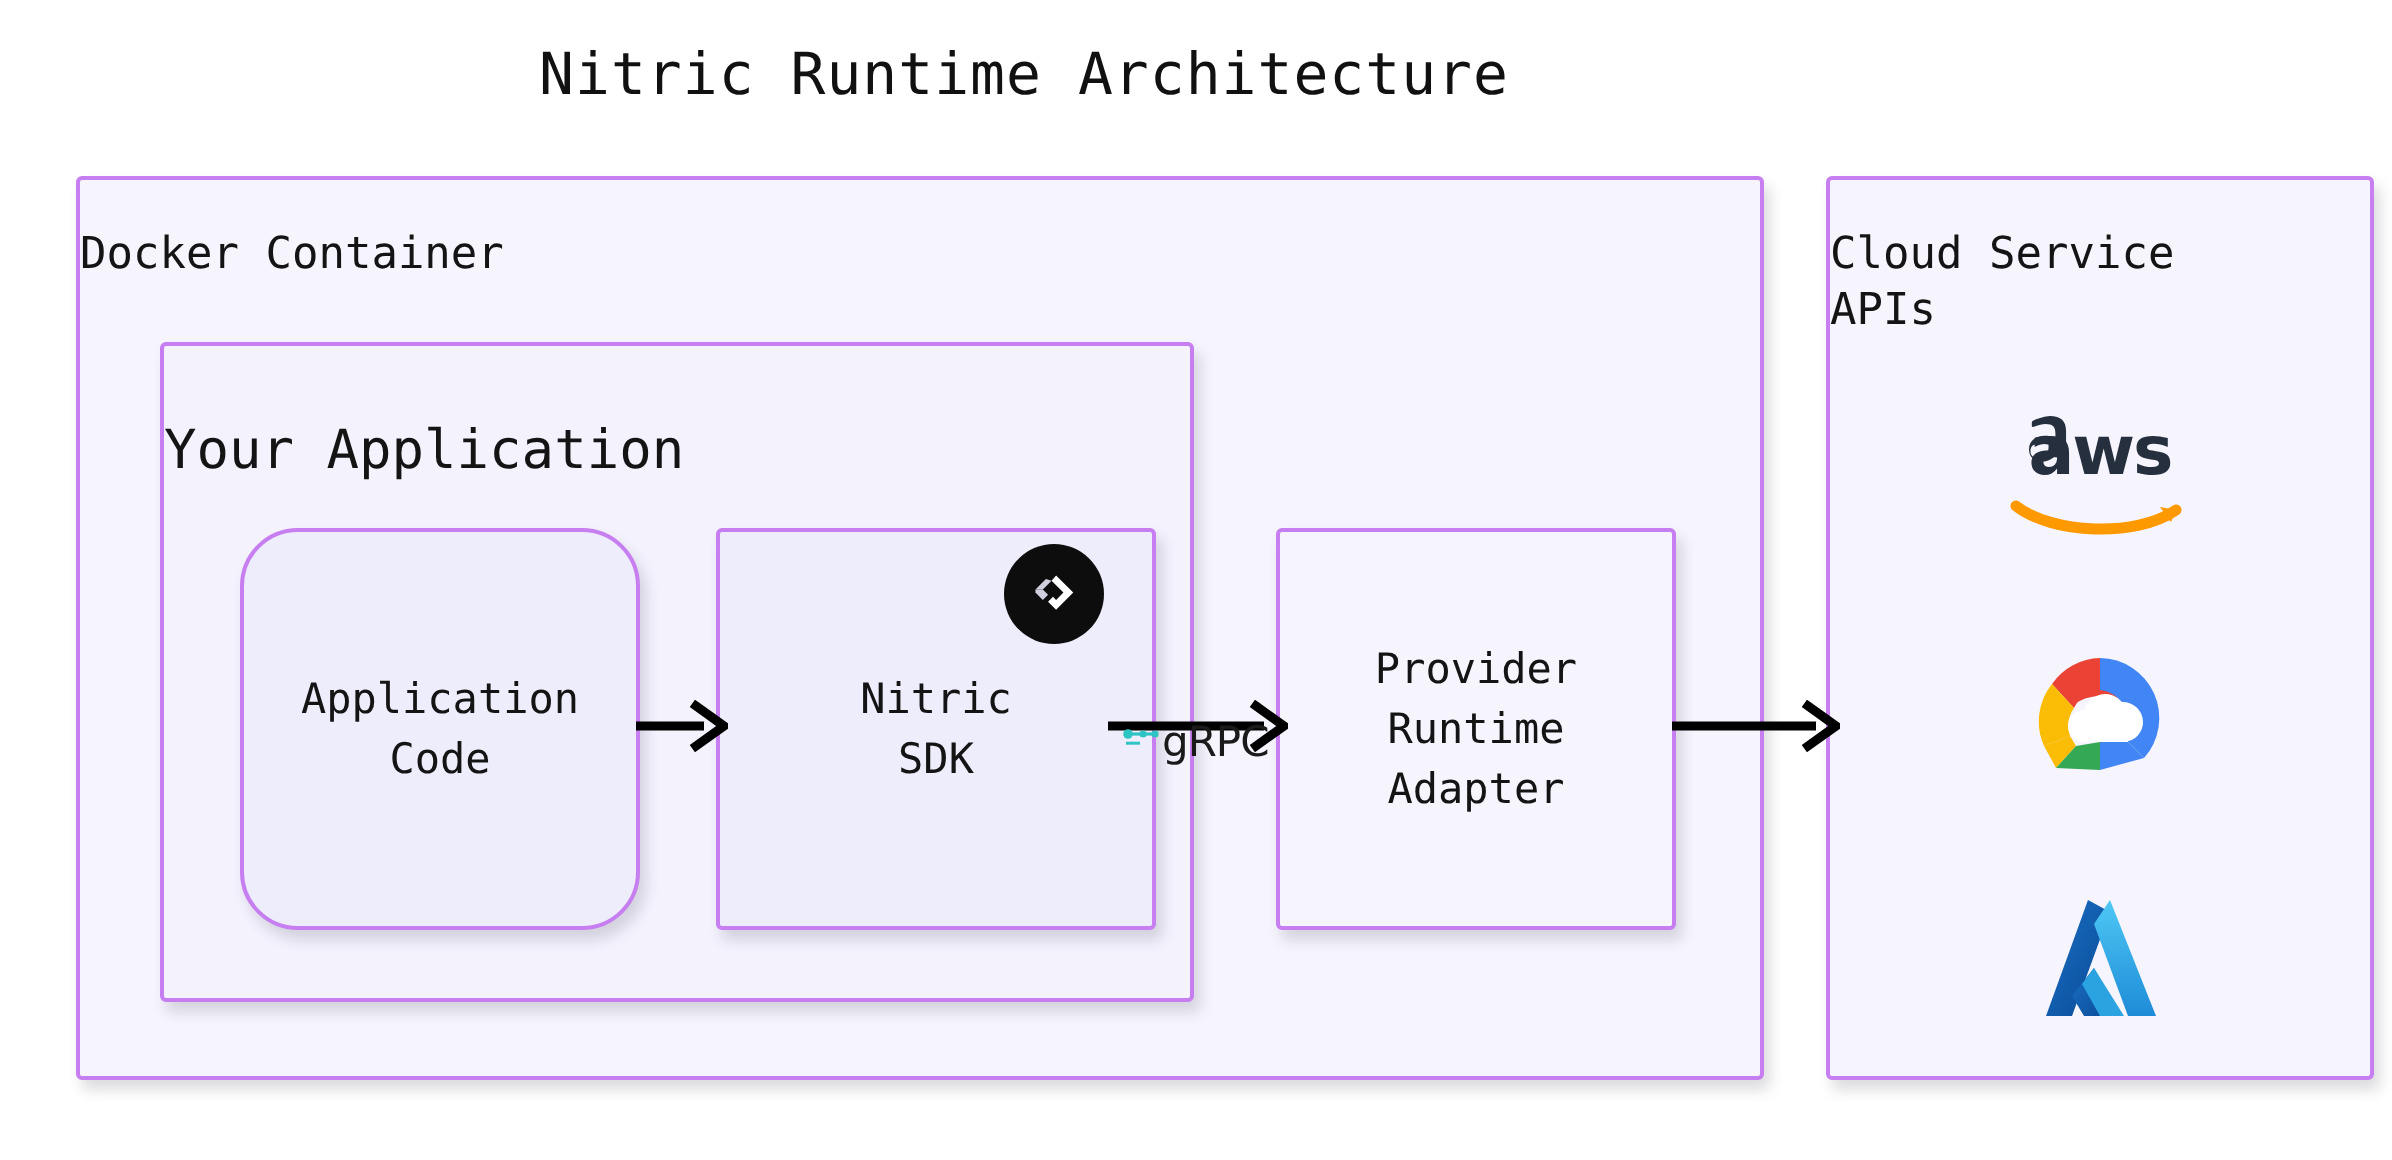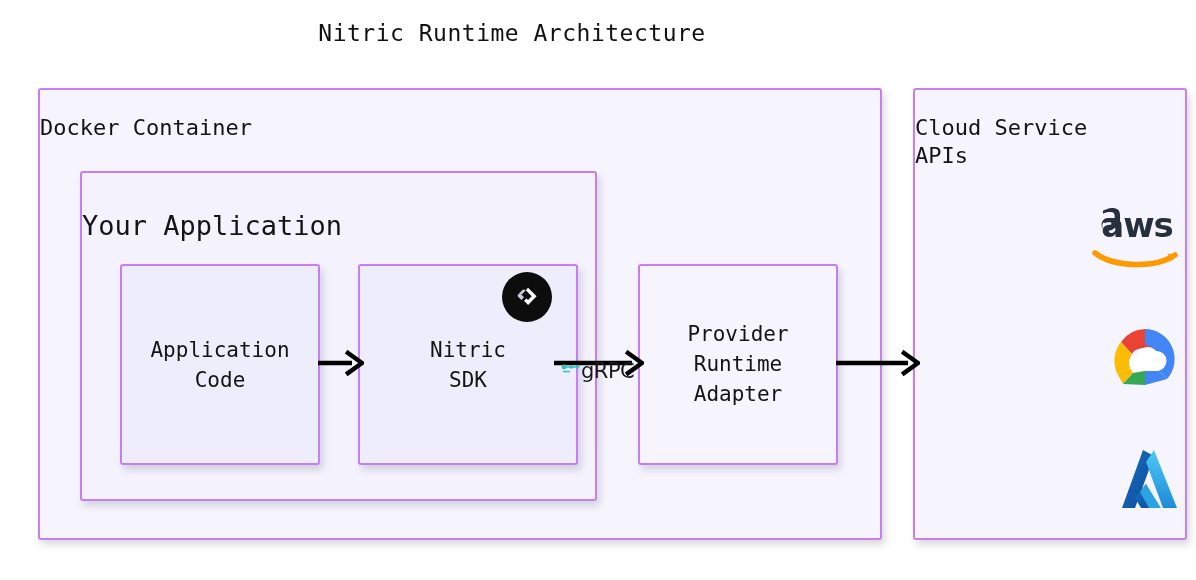--- a/index.html
+++ b/index.html
@@ -20,21 +20,21 @@
   }
 
   
   .diagram-title {
     position: absolute;
     left: 0;
     top: 20px;
     width: 1024px;
     text-align: center;
     font-family: "DejaVu Sans Mono", "Liberation Mono", monospace;
-    font-size: 23px;
+    font-size: 29px;
     color: #111111;
     letter-spacing: 0.5px;
     white-space: pre;
   }
 
   
   .box {
     position: absolute;
     background: #f6f5fe;
     border: 2px solid #c77ef0;
@@ -78,20 +78,21 @@
     font-size: 27px;
   }
 
   
   #application-code {
     left: 120px;
     top: 264px;
     width: 200px;
     height: 201px;
     background: #eeedfb;
+    border-radius: 29px;
   }
   #nitric-sdk {
     left: 358px;
     top: 264px;
     width: 220px;
     height: 201px;
     background: #eeedfb;
   }
   #provider-runtime-adapter {
     left: 638px;
@@ -126,21 +127,21 @@
     top: 24px;
     font-size: 22px;
   }
 
   .cloud-logo {
     position: absolute;
     left: 0;
     width: 100%;
     display: flex;
     align-items: center;
-    justify-content: flex-end;
+    justify-content: center;
   }
   #aws-logo-wrap  { top: 112px; height: 72px; }
   #gcp-logo-wrap  { top: 228px; height: 80px; }
   #azure-logo-wrap{ top: 352px; height: 80px; }
 
   
   #nitric-badge {
     position: absolute;
     left: 502px;
     top: 272px;

